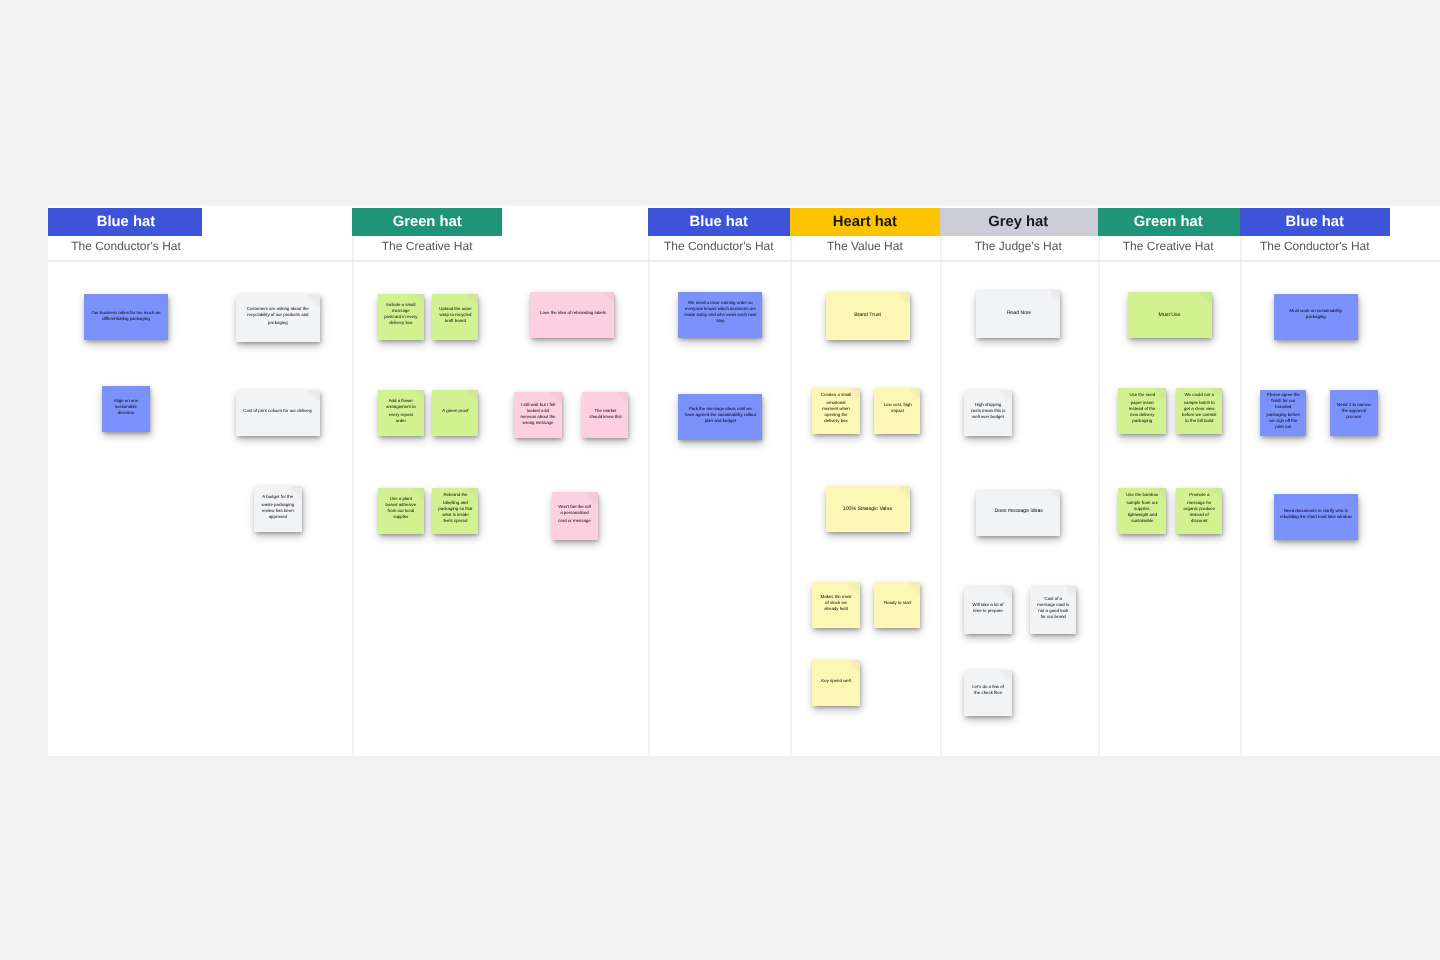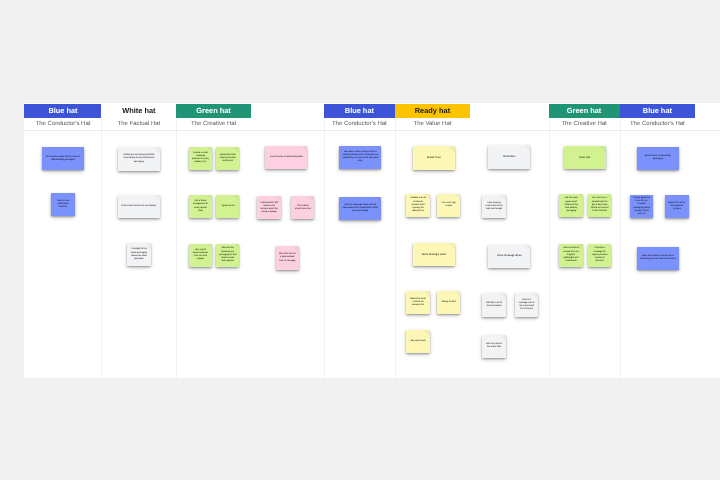--- a/index.html
+++ b/index.html
@@ -34,29 +34,20 @@
       </div>
     </div>
     <div class="note" style="left: 18.3px; top: 43.8px; width: 42px; height: 23.2px; background: rgb(123, 146, 252);">
       <span class="note-t" style="font-size: 2.2px;">Our business relies far too much on differentiating packaging</span>
       <div class="fold"></div>
     </div>
     <div class="note" style="left: 27.65px; top: 89.3px; width: 23.3px; height: 23.2px; background: rgb(123, 146, 252);">
       <span class="note-t" style="font-size: 2.2px;">Align on one sustainable direction</span>
       <div class="fold"></div>
     </div>
-    <div class="col" style="left: 77.8px; width: 74.8px;">
-      <div class="hdr" style="top: 0.9px; height: 14px; background: rgb(255, 255, 255);">
-        <span class="hdr-t" style="color: rgb(23, 24, 26);">White hat</span>
-      </div>
-      <div class="sub" style="top: 14.9px; height: 12.1px;">
-        <span class="sub-t">The Factual Hat</span>
-      </div>
-      <div class="col-div" style="left: 0px; top: 14.9px;"></div>
-    </div>
     <div class="note" style="left: 94.2px; top: 44.1px; width: 42px; height: 23.2px; background: rgb(242, 243, 245);">
       <span class="note-t" style="font-size: 2.2px;">Customers are asking about the recyclability of our products and packaging</span>
       <div class="fold"></div>
     </div>
     <div class="note" style="left: 94.2px; top: 91.3px; width: 42px; height: 23.2px; background: rgb(242, 243, 245);">
       <span class="note-t" style="font-size: 2.2px;">Cost of print colours for our delivery</span>
       <div class="fold"></div>
     </div>
     <div class="note" style="left: 103.55px; top: 139.8px; width: 23.3px; height: 23.2px; background: rgb(242, 243, 245);">
       <span class="note-t" style="font-size: 2.2px;">A budget for the waste packaging review has been approved</span>
@@ -123,21 +114,21 @@
     <div class="note" style="left: 315.5px; top: 42.4px; width: 42px; height: 23.2px; background: rgb(123, 146, 252);">
       <span class="note-t" style="font-size: 2.2px;">We need a clear running order so everyone knows which decisions are made today and who owns each next step</span>
       <div class="fold"></div>
     </div>
     <div class="note" style="left: 315.5px; top: 93.6px; width: 42px; height: 23.2px; background: rgb(123, 146, 252);">
       <span class="note-t" style="font-size: 2.2px;">Park the message ideas until we have agreed the sustainability rollout plan and budget</span>
       <div class="fold"></div>
     </div>
     <div class="col" style="left: 371.5px; width: 74.5px;">
       <div class="hdr" style="top: 0.9px; height: 14px; background: rgb(252, 196, 0);">
-        <span class="hdr-t" style="color: rgb(23, 24, 26);">Ready hat</span>
+        <span class="hdr-t" style="color: rgb(23, 24, 26);">Heart hat</span>
       </div>
       <div class="sub" style="top: 14.9px; height: 12.1px;">
         <span class="sub-t">The Value Hat</span>
       </div>
       <div class="col-div" style="left: 0px; top: 14.9px;"></div>
     </div>
     <div class="note" style="left: 389.1px; top: 43.1px; width: 42px; height: 23.2px; background: rgb(252, 247, 180);">
       <span class="note-t" style="font-size: 2.6px;">Brand Trust</span>
       <div class="fold"></div>
     </div>
@@ -157,20 +148,29 @@
       <span class="note-t" style="font-size: 2.2px;">Makes the most of stock we already hold</span>
       <div class="fold"></div>
     </div>
     <div class="note" style="left: 413.5px; top: 188px; width: 23.3px; height: 23.2px; background: rgb(252, 247, 180);">
       <span class="note-t" style="font-size: 2.2px;">Ready to start</span>
       <div class="fold"></div>
     </div>
     <div class="note" style="left: 382.7px; top: 227px; width: 23.3px; height: 23.2px; background: rgb(252, 247, 180);">
       <span class="note-t" style="font-size: 2.2px;">Key spend well</span>
       <div class="fold"></div>
+    </div>
+    <div class="col" style="left: 446px; width: 78.9px;">
+      <div class="hdr" style="top: 0.9px; height: 14px; background: rgb(204, 205, 214);">
+        <span class="hdr-t" style="color: rgb(23, 24, 26);">Grey hat</span>
+      </div>
+      <div class="sub" style="top: 14.9px; height: 12.1px;">
+        <span class="sub-t">The Judge's Hat</span>
+      </div>
+      <div class="col-div" style="left: 0px; top: 14.9px;"></div>
     </div>
     <div class="note" style="left: 464.7px; top: 42.2px; width: 42px; height: 23.2px; background: rgb(242, 243, 245);">
       <span class="note-t" style="font-size: 2.6px;">Read Now</span>
       <div class="fold"></div>
     </div>
     <div class="note" style="left: 458.7px; top: 91.7px; width: 23.3px; height: 23.2px; background: rgb(242, 243, 245);">
       <span class="note-t" style="font-size: 2.2px;">High shipping costs mean this is well over budget</span>
       <div class="fold"></div>
     </div>
     <div class="note" style="left: 464.7px; top: 141.3px; width: 42px; height: 23.2px; background: rgb(242, 243, 245);">

